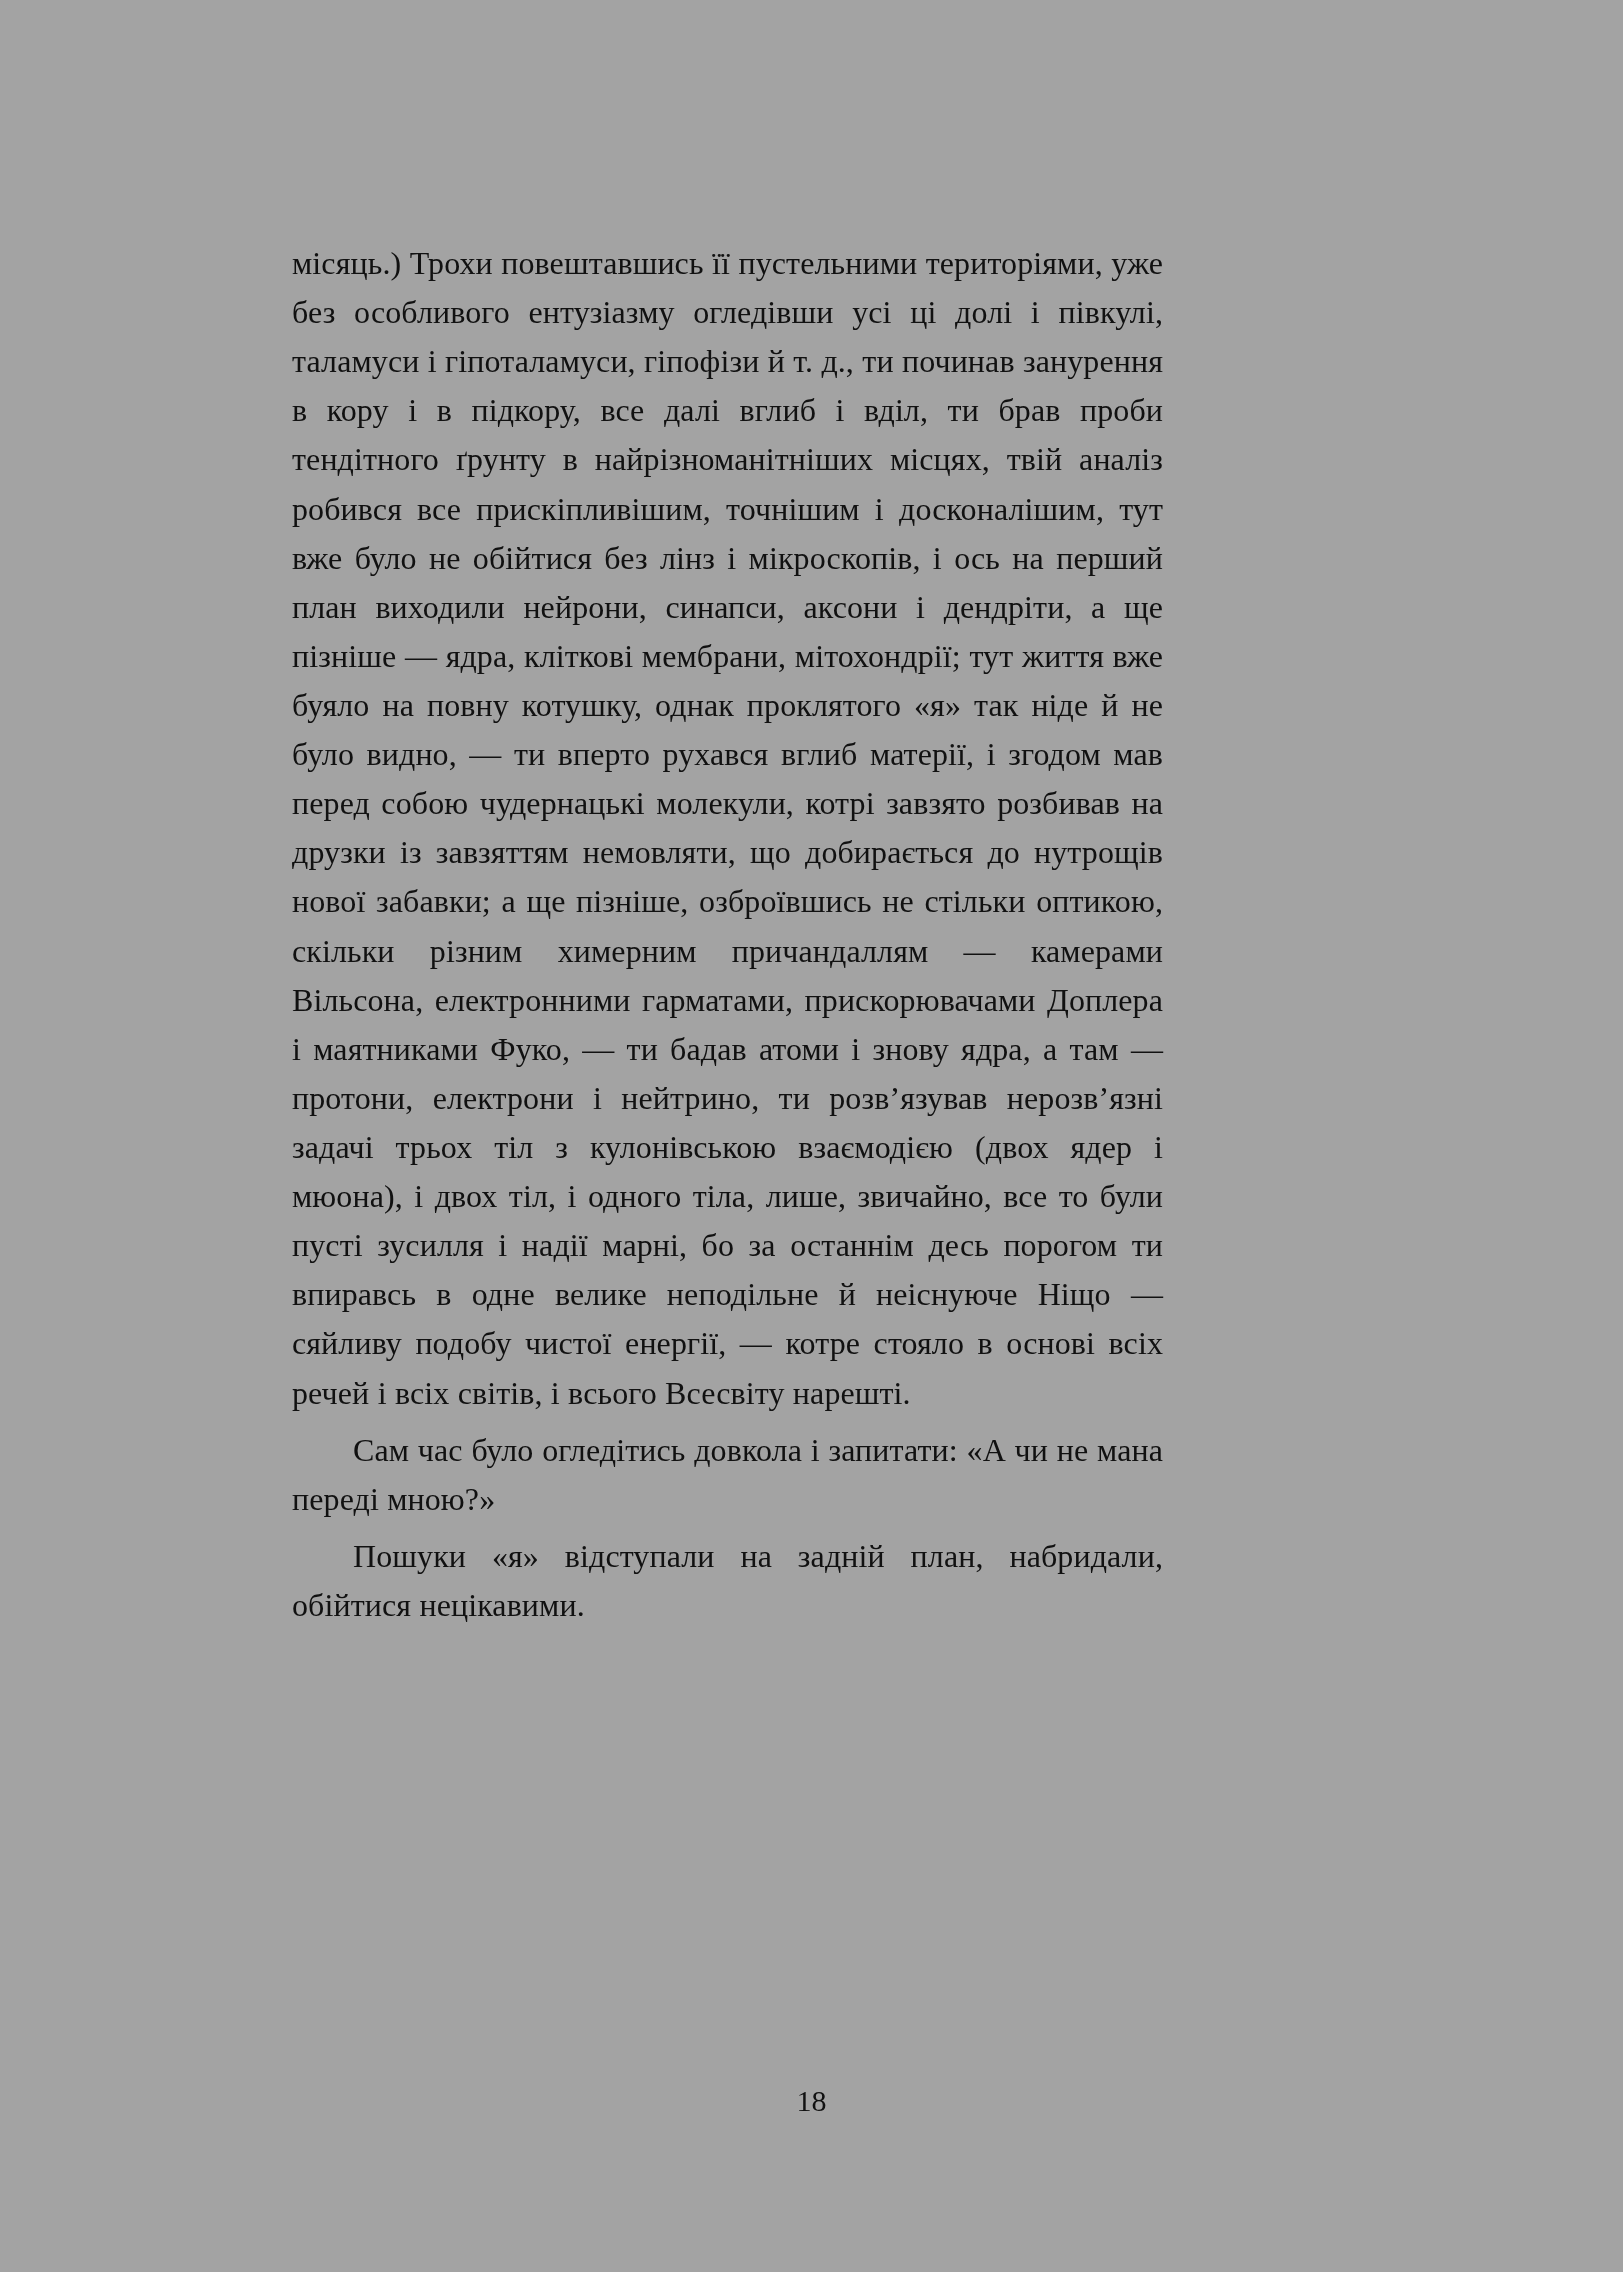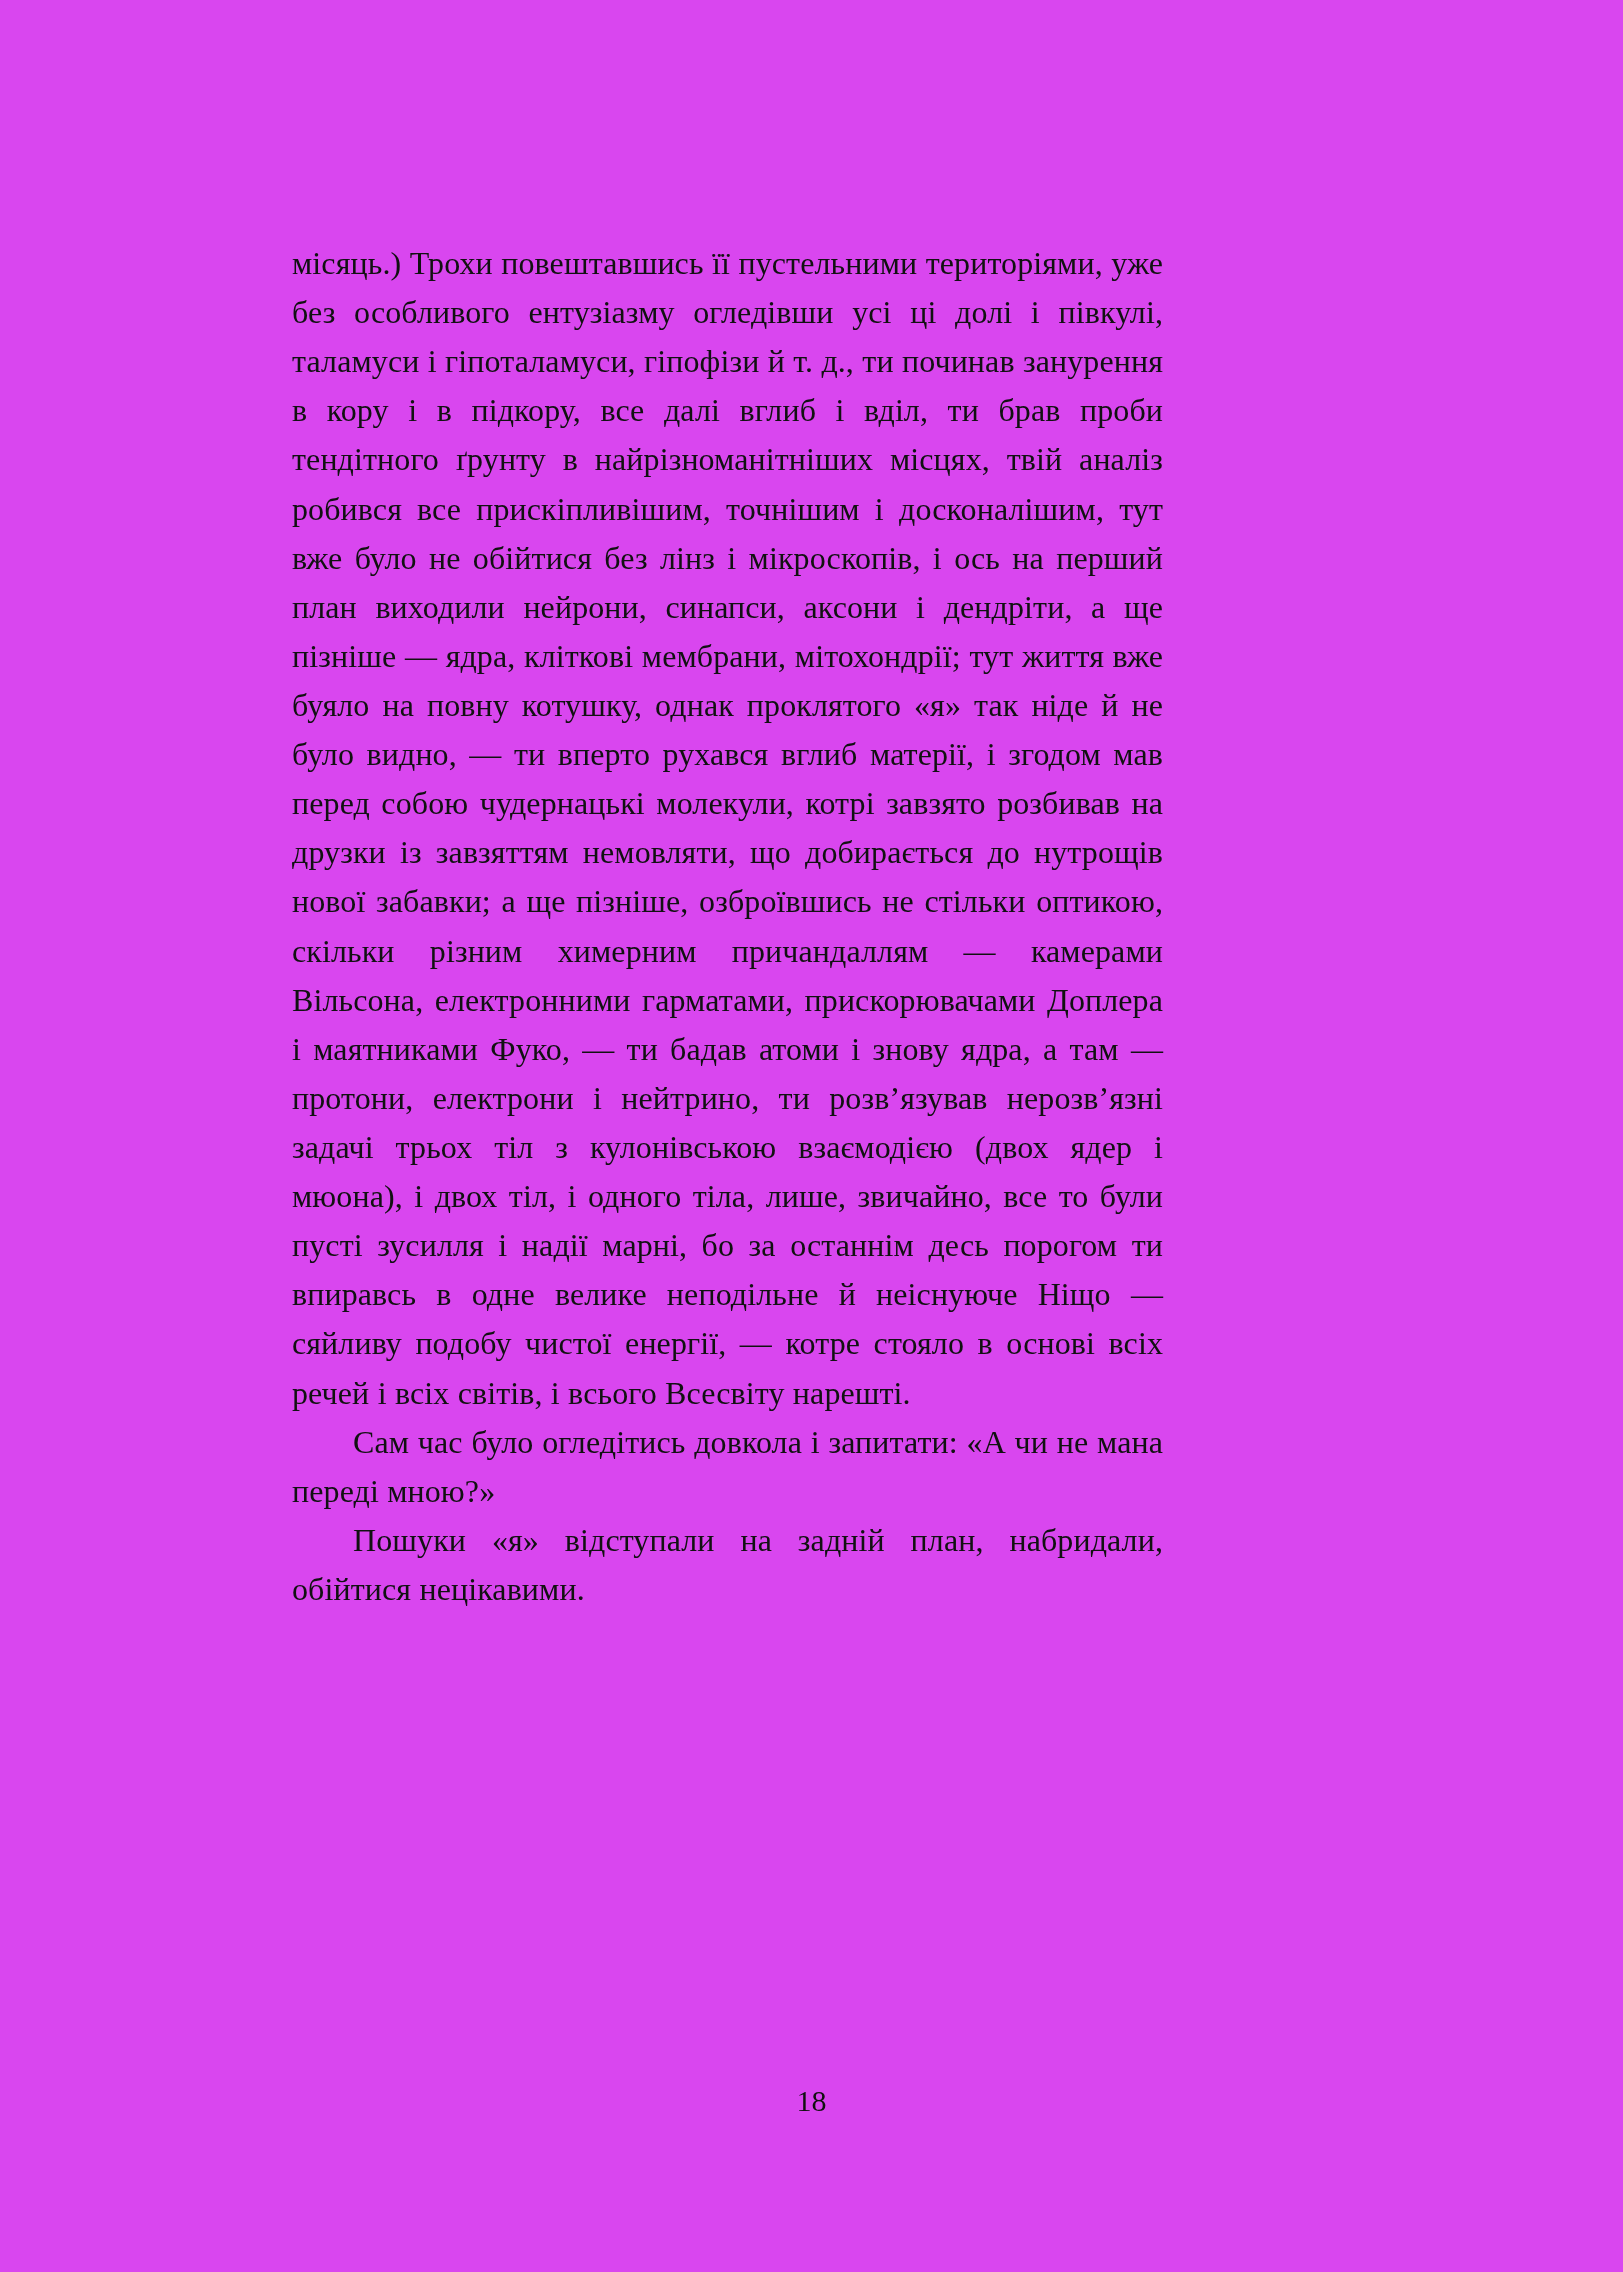--- a/index.html
+++ b/index.html
@@ -14,41 +14,41 @@
     font-family: "Liberation Serif", "DejaVu Serif", serif;
     color: #111111;
     -webkit-font-smoothing: antialiased;
   }
   .page {
     position: absolute;
     left: 0;
     top: 0;
     width: 1623px;
     height: 2273px;
-    background: #d946ef;
+    background: #a3a3a3;
     box-sizing: border-box;
   }
   .text-block {
     position: absolute;
     left: 292px;
     top: 239px;
     width: 871px;
   }
   .para {
     margin: 0;
     font-size: 32px;
     line-height: 1.535;
     text-align: justify;
     text-justify: inter-word;
     letter-spacing: 0.1px;
     word-spacing: 0.2px;
     hyphens: manual;
   }
   .para + .para {
-    margin-top: 0;
+    margin-top: 8px;
   }
   .para.indent {
     text-indent: 61px;
   }
   .page-number {
     position: absolute;
     left: 0;
     top: 2084px;
     width: 1623px;
     text-align: center;

